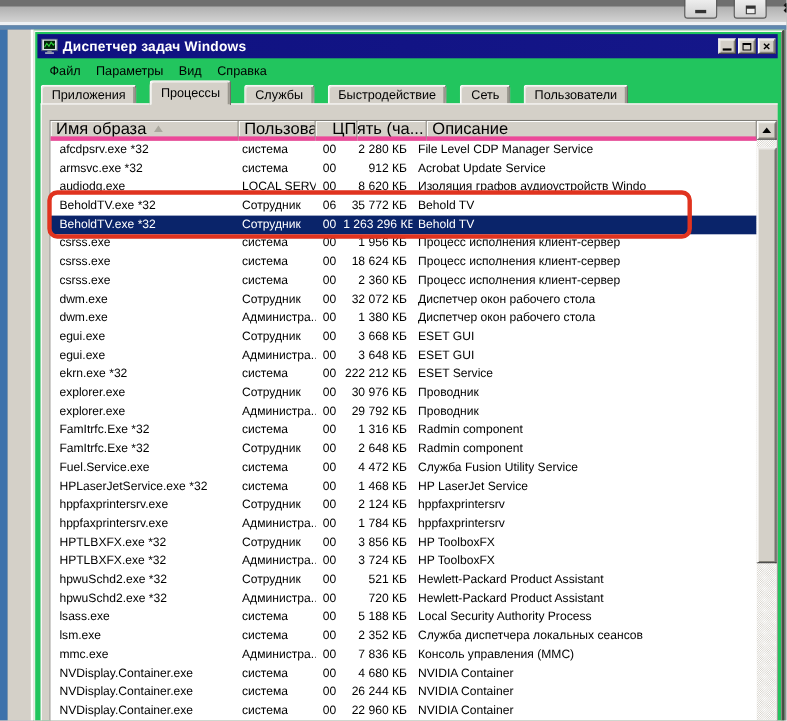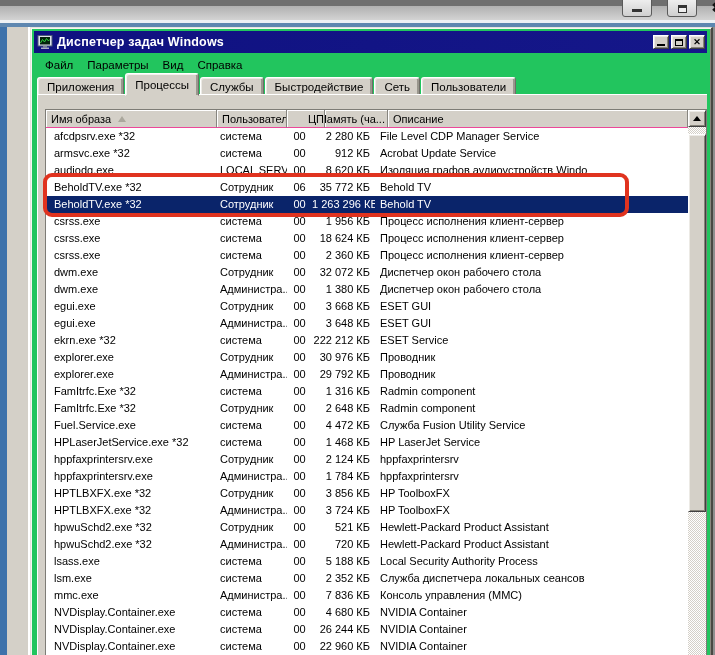--- a/index.html
+++ b/index.html
@@ -35,33 +35,33 @@
   .g-min{width:8px;height:2px;background:#000;margin-top:6px;}
   .g-max{width:8px;height:7px;border:1px solid #000;border-top:2px solid #000;box-sizing:border-box;}
   .g-close{font-size:9px;font-weight:bold;color:#000;line-height:9px;}
 
   #menubar{left:3px;top:26px;right:4px;height:19px;display:flex;align-items:flex-end;padding-left:4px;}
   .menu-item{font-size:11.5px;color:#000;padding:2px 7px;}
 
   #tabstrip{left:6px;top:45px;height:23px;display:flex;align-items:flex-end;}
   .tab{font-size:11.5px;height:19px;line-height:19px;padding:0 9px;background:#d4d0c8;box-sizing:border-box;
        border:1px solid;border-color:#ffffff #6f6d67 transparent #ffffff;border-top-left-radius:3px;border-top-right-radius:3px;
-       box-shadow:inset 1px 1px 0 #eceae5, inset -2px 0 0 #9a978e;margin-right:1px;position:relative;}
+       box-shadow:inset 1px 1px 0 #eceae5, inset -2px 0 0 #9a978e;margin-right:12px;position:relative;}
   .tab.active{height:23px;line-height:22px;z-index:3;box-shadow:inset 1px 1px 0 #f3f2ef, inset -2px 0 0 #9a978e, 0 2px 0 #d4d0c8;}
 
   #page{left:6px;top:66px;right:4px;bottom:0;background:#d4d0c8;
         border-top:1px solid #ffffff;border-left:1px solid #ffffff;z-index:1;}
 
   
   #list{left:14px;top:81px;width:662px;height:547px;background:#fff;box-sizing:border-box;
         border:1px solid #7e7c76;z-index:2;}
   #header{position:absolute;left:0;top:0;right:18px;height:18px;display:flex;z-index:2;}
-  .hcell{background:#d4d0c8;border-right:1px solid #87857f;border-bottom:1px solid #ec4899;
+  .hcell{background:#d4d0c8;border-right:1px solid #87857f;border-bottom:4px solid #ec4899;
          box-shadow:inset 1px 1px 0 #ffffff;box-sizing:border-box;display:flex;align-items:center;
-         font-size:11px;color:#000;overflow:hidden;white-space:nowrap;}
+         font-size:15px;color:#000;overflow:hidden;white-space:nowrap;}
   .hlabel{padding-left:5px;}
   .sort-asc{width:0;height:0;border-left:4px solid transparent;border-right:4px solid transparent;
             border-bottom:6px solid #aaa79d;margin-left:7px;}
   .w0{width:171px;}.w1{width:70px;}.w2{width:38px;justify-content:flex-end;}.w3{width:63px;justify-content:flex-end;}
   .w3 .hlabel{padding-right:2px;}
   .w4{flex:1;}
   #rows{position:absolute;left:0;top:18px;right:18px;bottom:0;overflow:hidden;background:#fff;}
   .row{display:flex;height:17px;line-height:17px;font-size:11px;color:#000;white-space:nowrap;}
   .row.selected{background:#0a246a;color:#fff;}
   .cell{box-sizing:border-box;overflow:hidden;}

